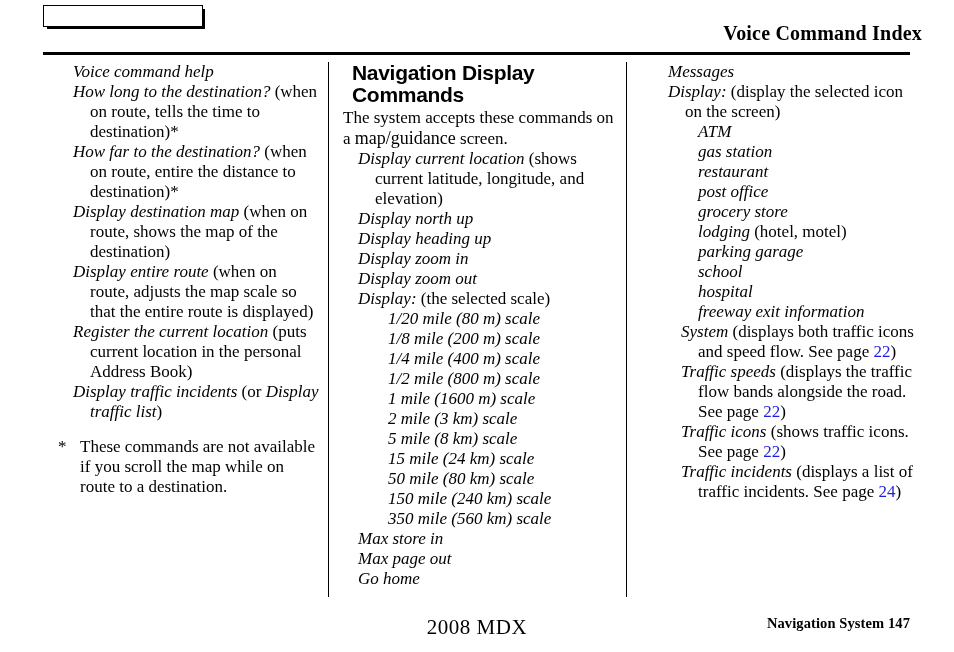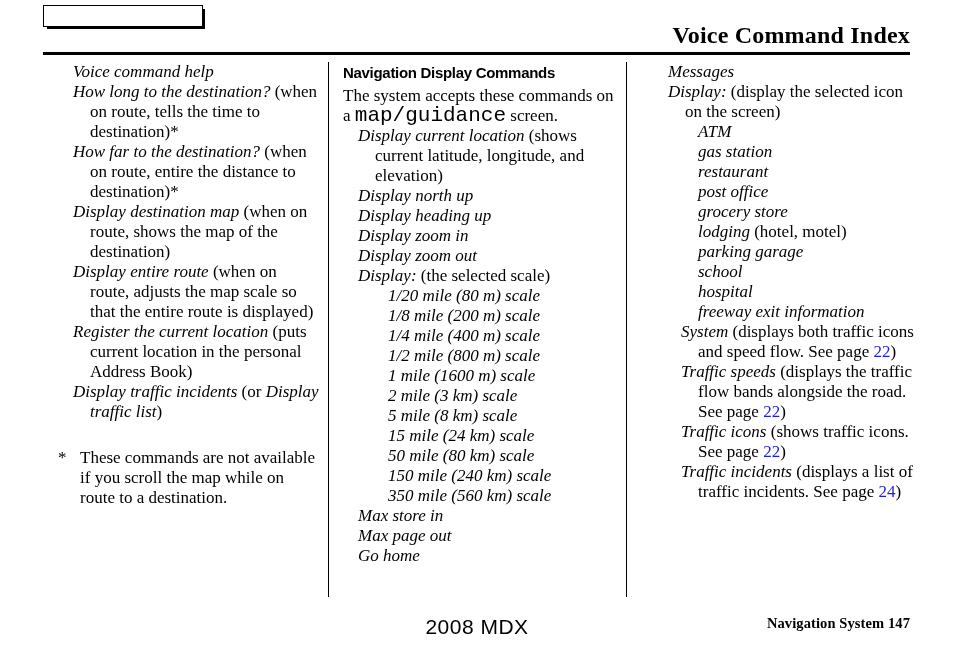--- a/index.html
+++ b/index.html
@@ -28,25 +28,25 @@
     left: 43px;
     top: 5px;
     width: 158px;
     height: 20px;
     background: #ffffff;
     border: 1px solid #000000;
     box-shadow: 3px 3px 0 -1px #000000;
   }
   #page-title {
     position: absolute;
-    right: 44px;
+    right: 32px;
     top: 22px;
     font-family: "Liberation Serif", "DejaVu Serif", serif;
     font-weight: bold;
-    font-size: 24px;
+    font-size: 20px;
     letter-spacing: 0.2px;
     white-space: nowrap;
   }
   #header-rule {
     position: absolute;
     left: 43px;
     top: 52px;
     width: 867px;
     height: 3px;
     background: #000000;
@@ -76,34 +76,34 @@
     height: 535px;
     background: #000000;
   }
   #divider-1 { left: 328px; }
   #divider-2 { left: 626px; }
 
   
   .section-heading {
     font-family: "Liberation Sans", "DejaVu Sans", sans-serif;
     font-weight: bold;
-    font-size: 15px;
+    font-size: 21px;
     line-height: 22px;
-    margin: 0 0 2px 0;
+    margin: 0 0 2px 9px;
     letter-spacing: -0.3px;
   }
   .body-text {
     font-size: 17px;
     line-height: 20px;
     margin: 0;
     text-indent: 0;
   }
   .sans-inline {
-    font-family: Liberation Mono, monospace;
-    font-size: 21px;
+    font-family: Liberation Serif, serif;
+    font-size: 18px;
   }
 
   
   .cmd {
     font-size: 17px;
     line-height: 20px;
     margin: 0;
     padding-left: 32px;
     text-indent: -17px;
   }
@@ -123,42 +123,42 @@
     line-height: 20px;
     margin: 0;
     padding-left: 22px;
     text-indent: -22px;
   }
   .footnote .star {
     display: inline-block;
     width: 22px;
     text-indent: 0;
   }
-  .footnote-block { margin-top: 26px; }
+  .footnote-block { margin-top: 15px; }
 
   .pagelink {
     color: #1e1ee0;
     font-style: normal;
   }
 
   
   #footer {
     position: absolute;
     left: 0;
     top: 605px;
     width: 954px;
     height: 47px;
   }
   #footer-center {
     position: absolute;
     left: 0;
     top: 10px;
     width: 954px;
     text-align: center;
-    font-family: Liberation Sans, sans-serif;
+    font-family: Liberation Serif, serif;
     font-size: 21px;
     letter-spacing: 0.5px;
   }
   #footer-right {
     position: absolute;
     right: 44px;
     top: 10px;
     font-family: "Liberation Serif", "DejaVu Serif", serif;
     font-weight: bold;
     font-size: 14.5px;

